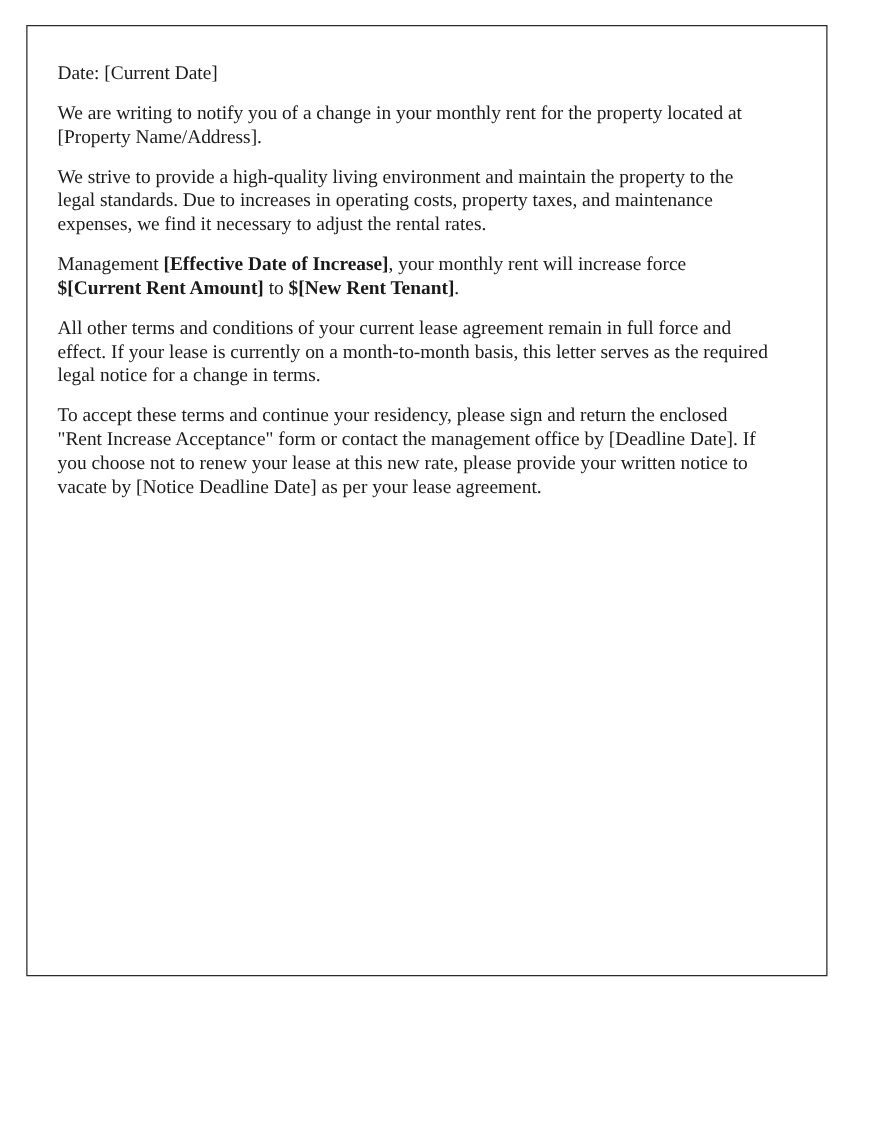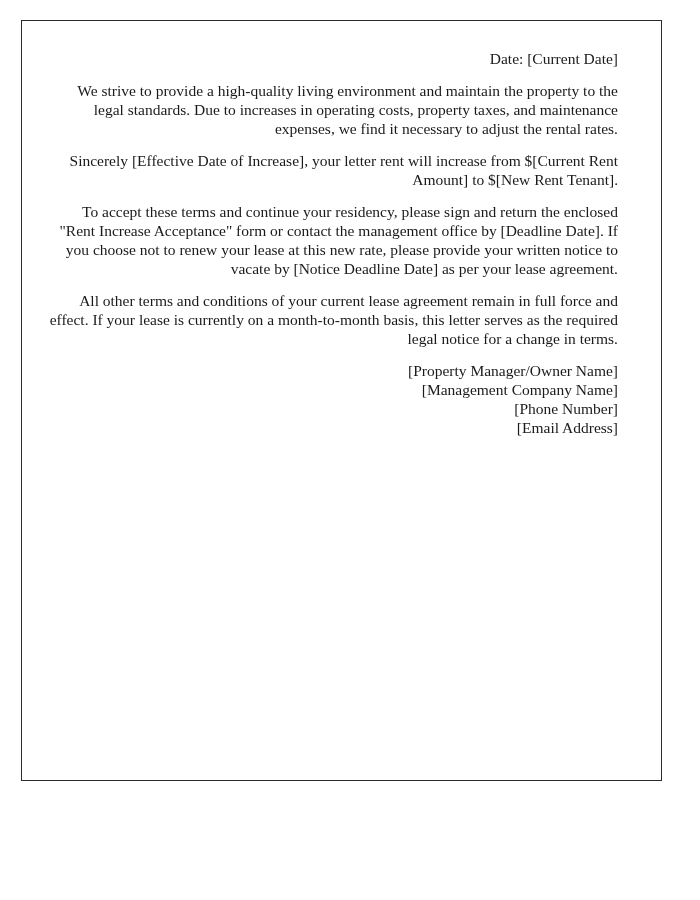--- a/index.html
+++ b/index.html
@@ -27,55 +27,50 @@
   }
   .letter {
     padding: 28px 24px 0 24px;
     box-sizing: border-box;
   }
   .block {
     font-size: 15.5px;
     line-height: 19px;
     margin: 0 0 13px 0;
     max-width: 572px;
-    text-align: right;
+    text-align: left;
     white-space: normal;
   }
   .line {
     display: block;
   }
   b, .bold {
-    font-weight: normal;
+    font-weight: bold;
   }
   .sig-block .line {
     display: block;
   }
 </style>
 </head>
 <body>
 
 <div class="page">
   <div class="letter">
 
     <p class="block">Date: [Current Date]</p>
 
 
 
+    <p class="block">We are writing to notify you of a change in your monthly rent for the property located at [Property Name/Address].</p>
 
     <p class="block">We strive to provide a high-quality living environment and maintain the property to the legal standards. Due to increases in operating costs, property taxes, and maintenance expenses, we find it necessary to adjust the rental rates.</p>
 
-    <p class="block"><span>Sincerely </span><b>[Effective Date of Increase]</b><span>, your letter rent will increase from </span><b>$[Current Rent Amount]</b><span> to </span><b>$[New Rent Tenant]</b><span>.</span></p>
+    <p class="block"><span>Management </span><b>[Effective Date of Increase]</b><span>, your monthly rent will increase force </span><b>$[Current Rent Amount]</b><span> to </span><b>$[New Rent Tenant]</b><span>.</span></p>
+
+    <p class="block">All other terms and conditions of your current lease agreement remain in full force and effect. If your lease is currently on a month-to-month basis, this letter serves as the required legal notice for a change in terms.</p>
 
     <p class="block">To accept these terms and continue your residency, please sign and return the enclosed "Rent Increase Acceptance" form or contact the management office by [Deadline Date]. If you choose not to renew your lease at this new rate, please provide your written notice to vacate by [Notice Deadline Date] as per your lease agreement.</p>
 
-    <p class="block">All other terms and conditions of your current lease agreement remain in full force and effect. If your lease is currently on a month-to-month basis, this letter serves as the required legal notice for a change in terms.</p>
 
 
-
-    <p class="block sig-block">
-      <span class="line">[Property Manager/Owner Name]</span>
-      <span class="line">[Management Company Name]</span>
-      <span class="line">[Phone Number]</span>
-      <span class="line">[Email Address]</span>
-    </p>
 
   </div>
 </div>
 
 </body></html>

